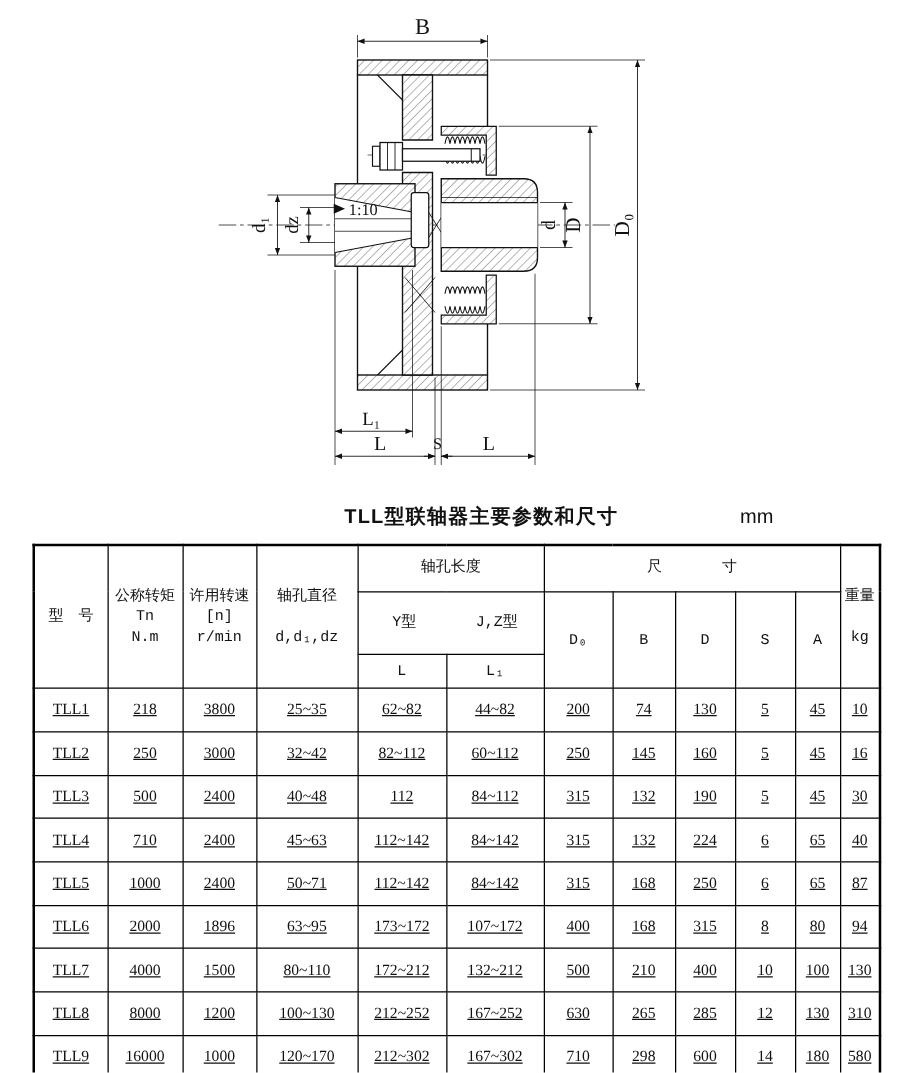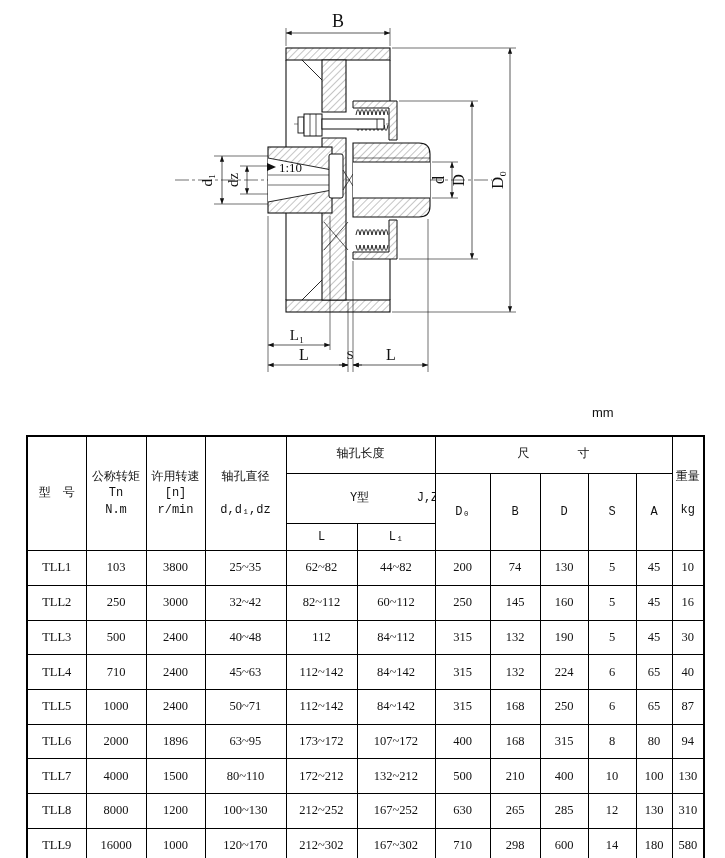--- a/index.html
+++ b/index.html
@@ -7,34 +7,34 @@
        font-family:"Liberation Serif","DejaVu Serif",serif;color:#111;}
   #stage{position:absolute;inset:0;}
   
   #drawing{position:absolute;left:0;top:0;width:725px;height:400px;}
   .dimtxt{font-family:"Liberation Serif","DejaVu Serif",serif;fill:#111;}
   
   #title-row{position:absolute;left:0;top:403px;width:725px;height:22px;}
   #doc-title{position:absolute;left:95px;width:580px;text-align:center;
              font-size:16px;font-weight:bold;letter-spacing:1px;
              font-family:"Liberation Sans","DejaVu Sans",sans-serif;}
-  #unit-label{position:absolute;left:592px;top:2px;font-size:13px;
+  #unit-label{position:absolute;left:592px;top:2px;font-size:16px;
               font-family:"Liberation Sans","DejaVu Sans",sans-serif;}
   
   #spec-table-wrap{position:absolute;left:26px;top:435px;}
   table{border-collapse:collapse;table-layout:fixed;width:679px;border:2px solid #000;}
   th,td{border:1px solid #000;text-align:center;vertical-align:middle;padding:0;
         font-weight:normal;overflow:hidden;}
   thead th{font-size:12px;line-height:1.38;white-space:pre-line;
            font-family:Liberation Mono, monospace;}
   tbody td{font-size:12.5px;font-family:"Liberation Serif","DejaVu Serif",serif;}
-  tbody tr{height:34.7px;}
+  tbody tr{height:34.7px;text-decoration:underline;}
   tr.hr1{height:37px;} tr.hr2{height:31px;} tr.hr3{height:27px;}
   th.nodiv{padding:0;}
-  .split2{display:flex;width:100%;padding-left:36px;}
+  .split2{display:flex;width:100%;}
   .split2 span{flex:1 1 50%;text-align:center;}
 </style>
 </head>
 <body>
 
 <div id="stage">
 
   <svg id="drawing" viewBox="0 0 725 400" xmlns="http://www.w3.org/2000/svg">
     <defs>
       <pattern id="hat" width="5" height="5" patternUnits="userSpaceOnUse" patternTransform="rotate(45)">
@@ -158,20 +158,21 @@
       <text class="dimtxt" x="212" y="180" font-size="15" text-anchor="middle" transform="rotate(-90 212 180)">d₁</text>
       <text class="dimtxt" x="238" y="180" font-size="15" text-anchor="middle" transform="rotate(-90 238 180)">dz</text>
       <text class="dimtxt" x="297" y="340" font-size="15" text-anchor="middle">L₁</text>
       <text class="dimtxt" x="304" y="360" font-size="16" text-anchor="middle">L</text>
       <text class="dimtxt" x="350" y="359" font-size="13" text-anchor="middle">S</text>
       <text class="dimtxt" x="391" y="360" font-size="16" text-anchor="middle">L</text>
     </g>
   </svg>
 
   <div id="title-row">
+    <div id="doc-title">TLL型联轴器主要参数和尺寸</div>
     <div id="unit-label">mm</div>
   </div>
 
   <div id="spec-table-wrap">
     <table>
       <colgroup>
         <col style="width:59px">
           <col style="width:60px">
           <col style="width:59px">
         <col style="width:81px">
@@ -216,21 +217,21 @@
           <th rowspan="2">A</th>
         </tr>
         <tr class="hr3">
           <th>L</th>
           <th>L₁</th>
         </tr>
       </thead>
       <tbody id="spec-body">
           <tr>
             <td>TLL1</td>
-            <td>103</td>
+            <td>218</td>
             <td>3800</td>
             <td>25~35</td>
             <td>62~82</td>
             <td>44~82</td>
             <td>200</td>
             <td>74</td>
             <td>130</td>
             <td>5</td>
             <td>45</td>
             <td>10</td>

